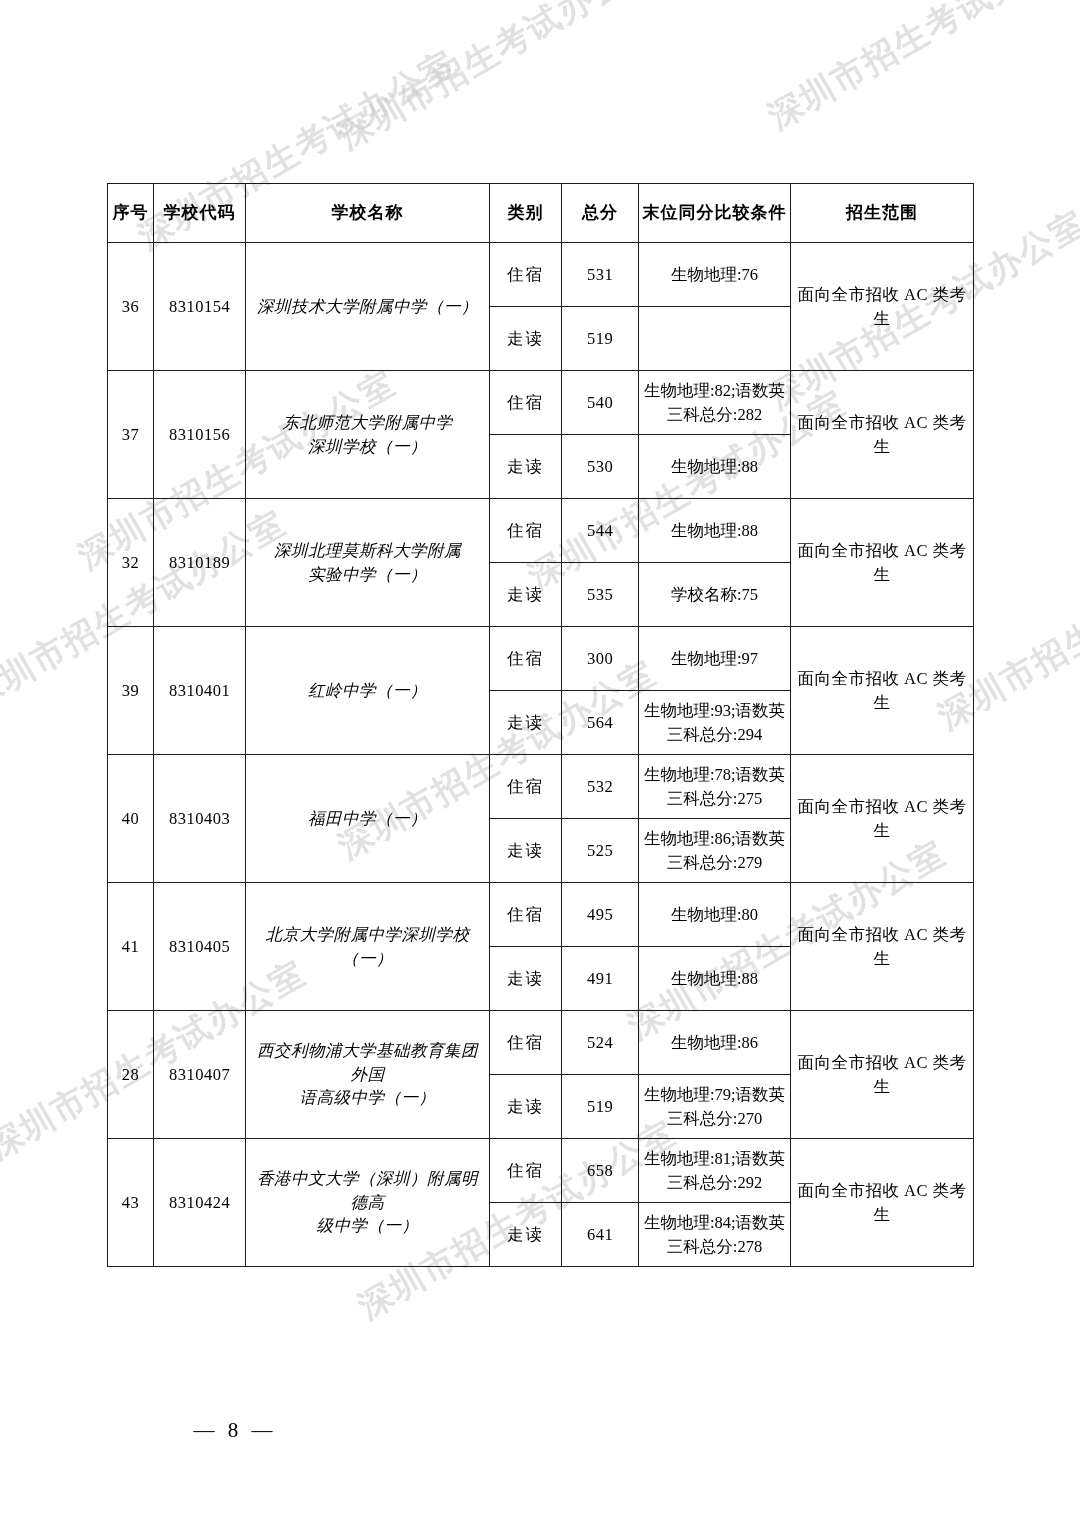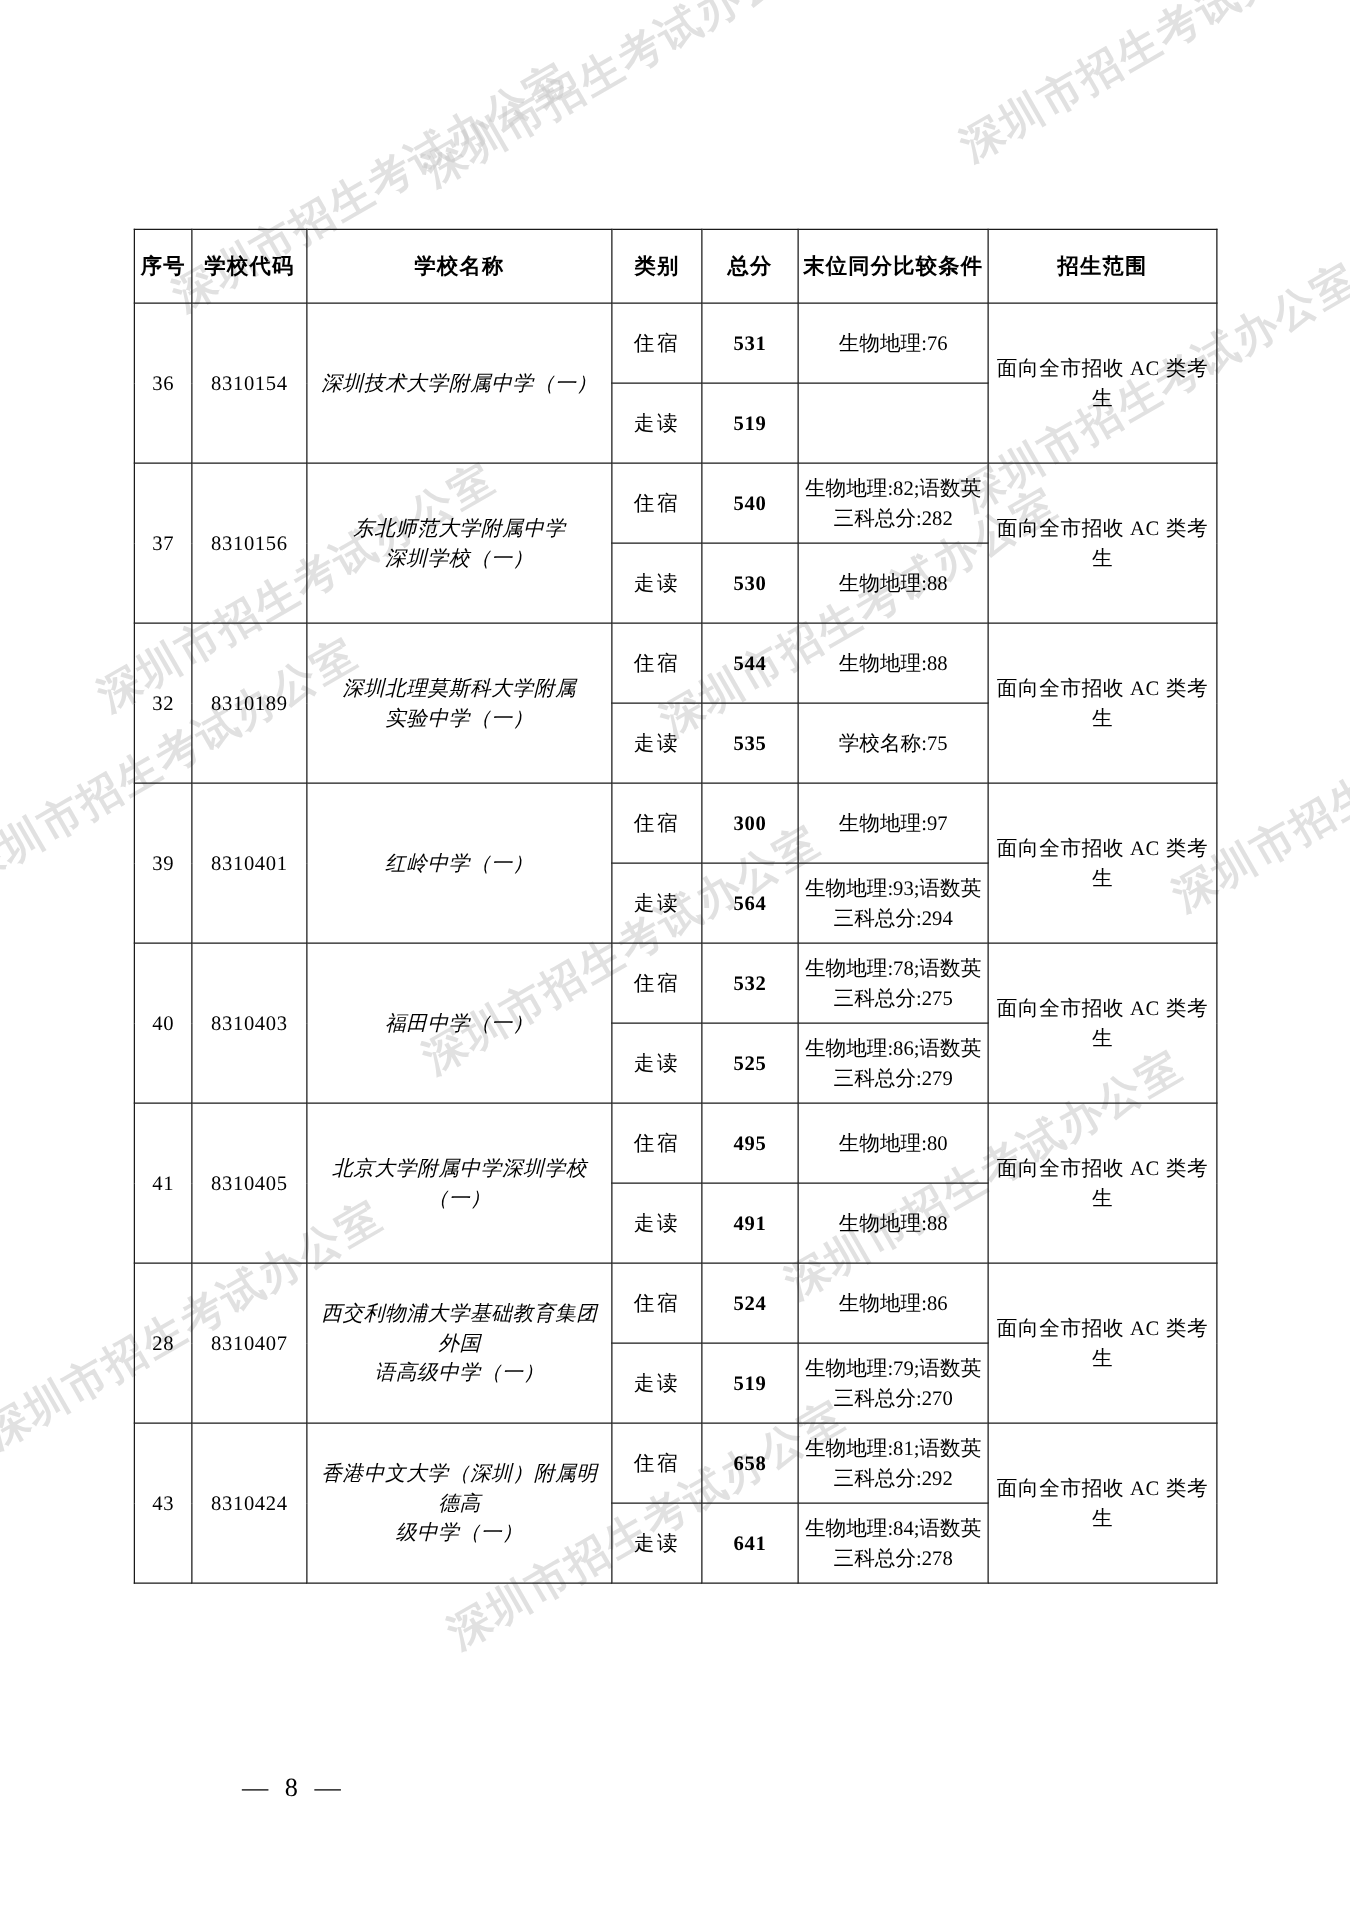--- a/index.html
+++ b/index.html
@@ -71,21 +71,21 @@
   col.c-code  { width: 92px; }
   col.c-name  { width: 244px; }
   col.c-type  { width: 72px; }
   col.c-score { width: 77px; }
   col.c-cond  { width: 152px; }
   col.c-range { width: 183px; }
 
   td.idx, td.code { font-size: 16.5px; letter-spacing: 0.5px; }
   td.name { font-size: 16.5px; padding: 6px 8px; line-height: 1.6; letter-spacing: 0.5px; font-style: italic; }
   td.type { letter-spacing: 2px; }
-  td.score { letter-spacing: 0.5px; font-weight: bold; }
+  td.score { letter-spacing: 0.5px; }
   td.cond { font-size: 15.5px; line-height: 1.5; padding: 4px 2px; margin-top: 14px; }
   td.range { font-size: 16px; letter-spacing: 0.5px; padding: 4px 6px; }
   .row-tall { height: 64px; }
   .cond-empty { color: transparent; }
 
   
   .pagenum {
     position: absolute;
     left: 0;
     top: 1418px;

